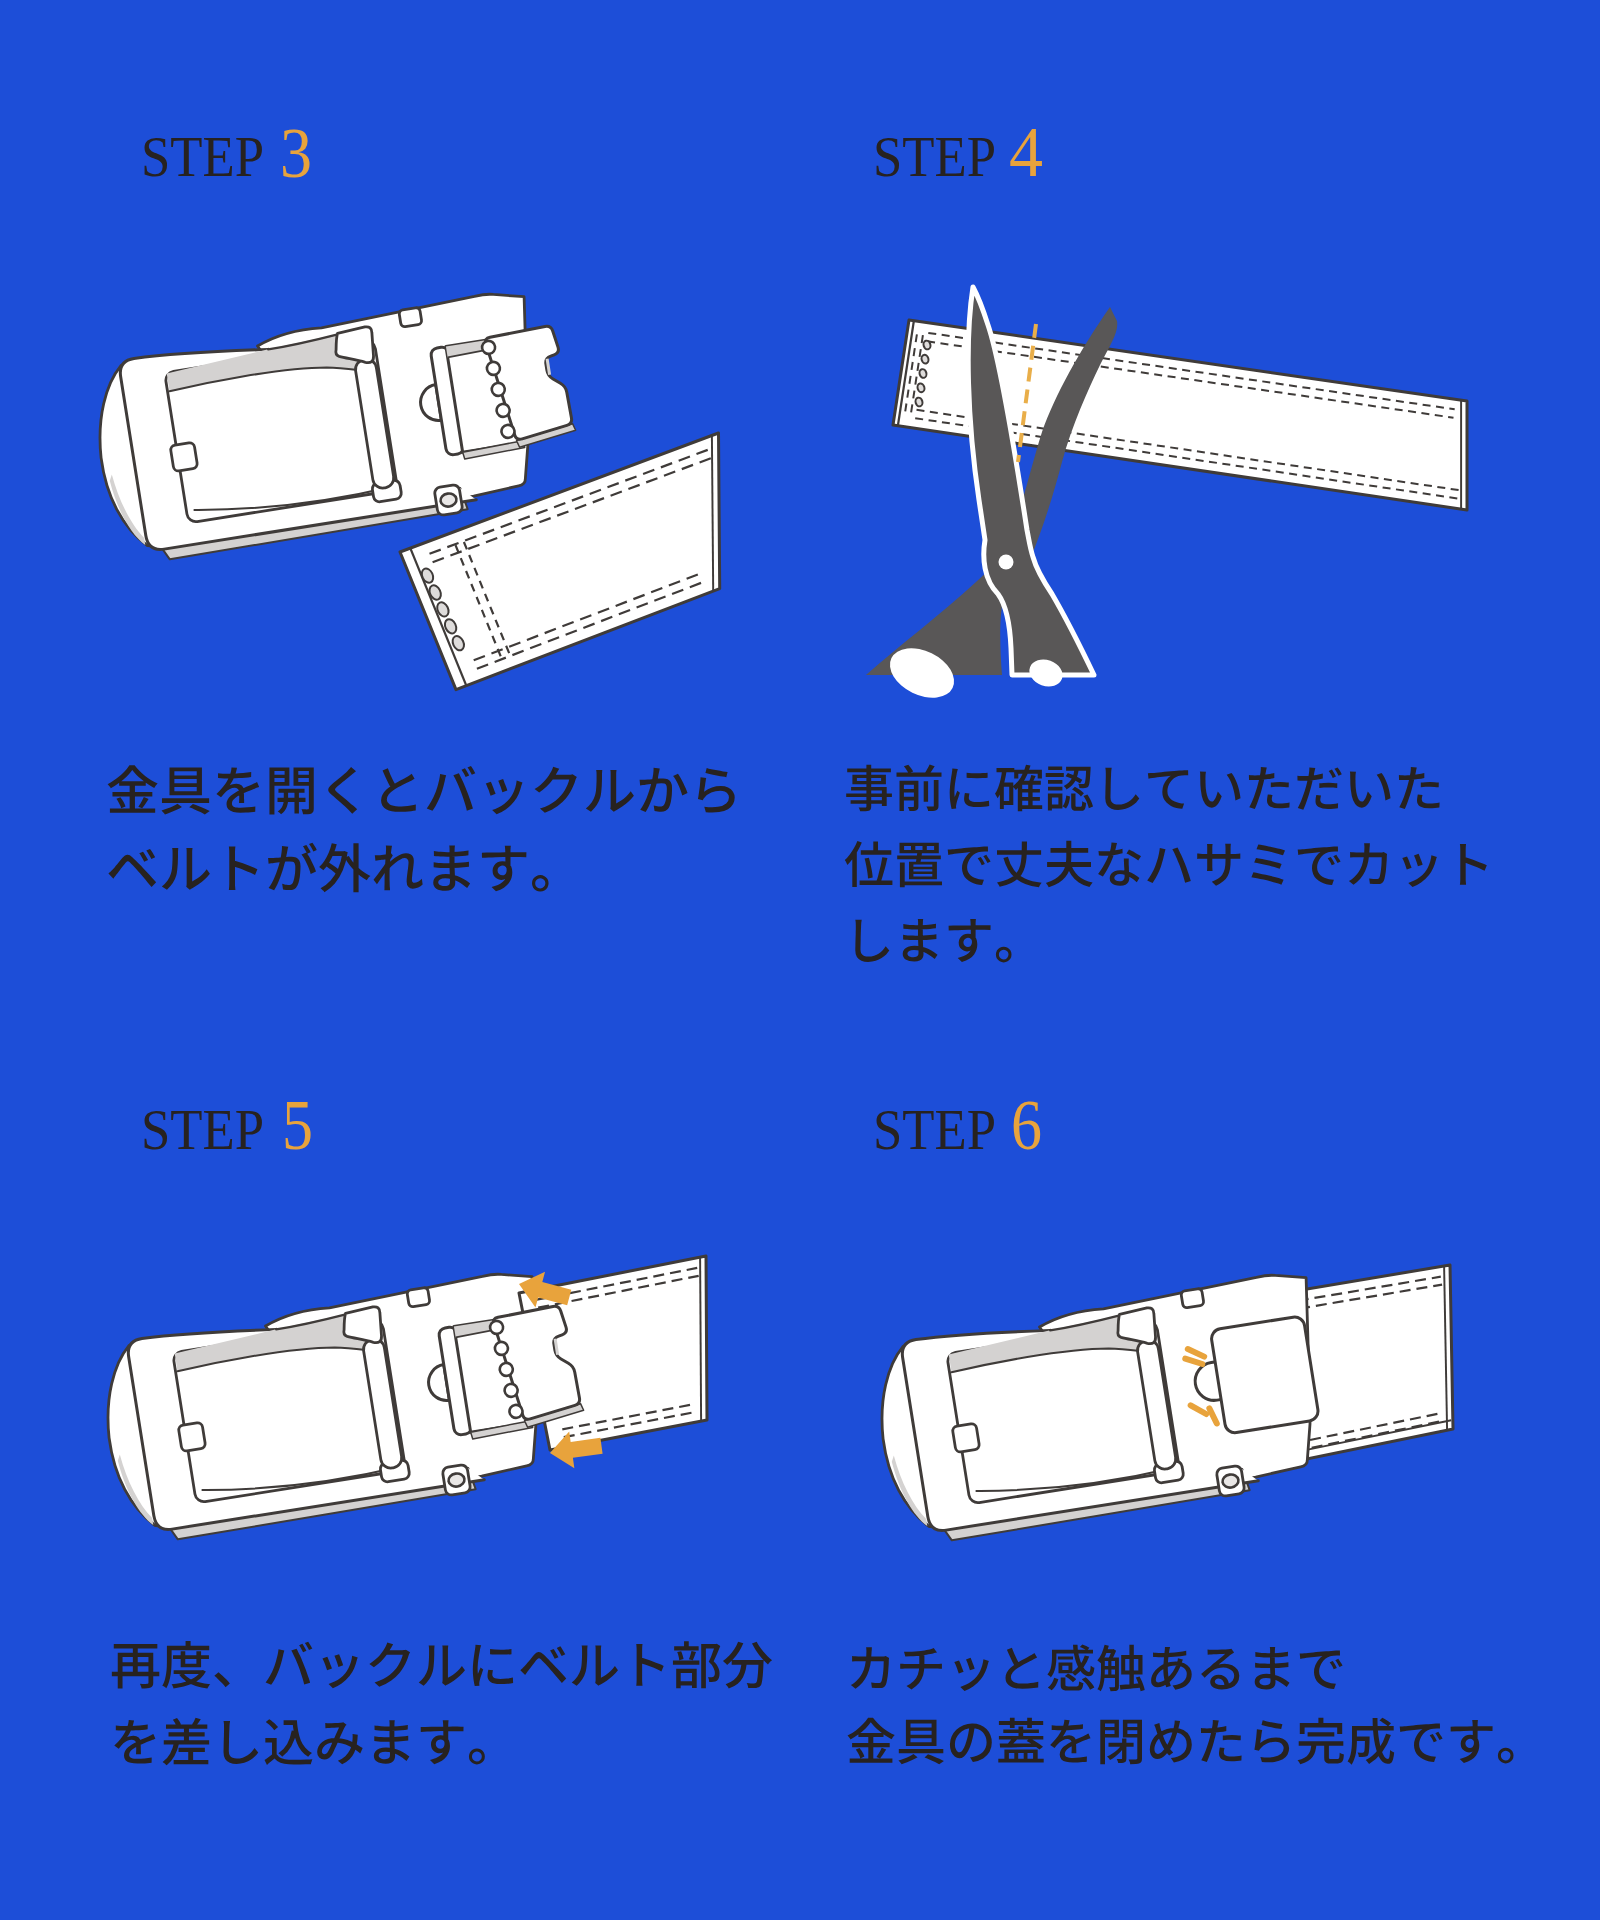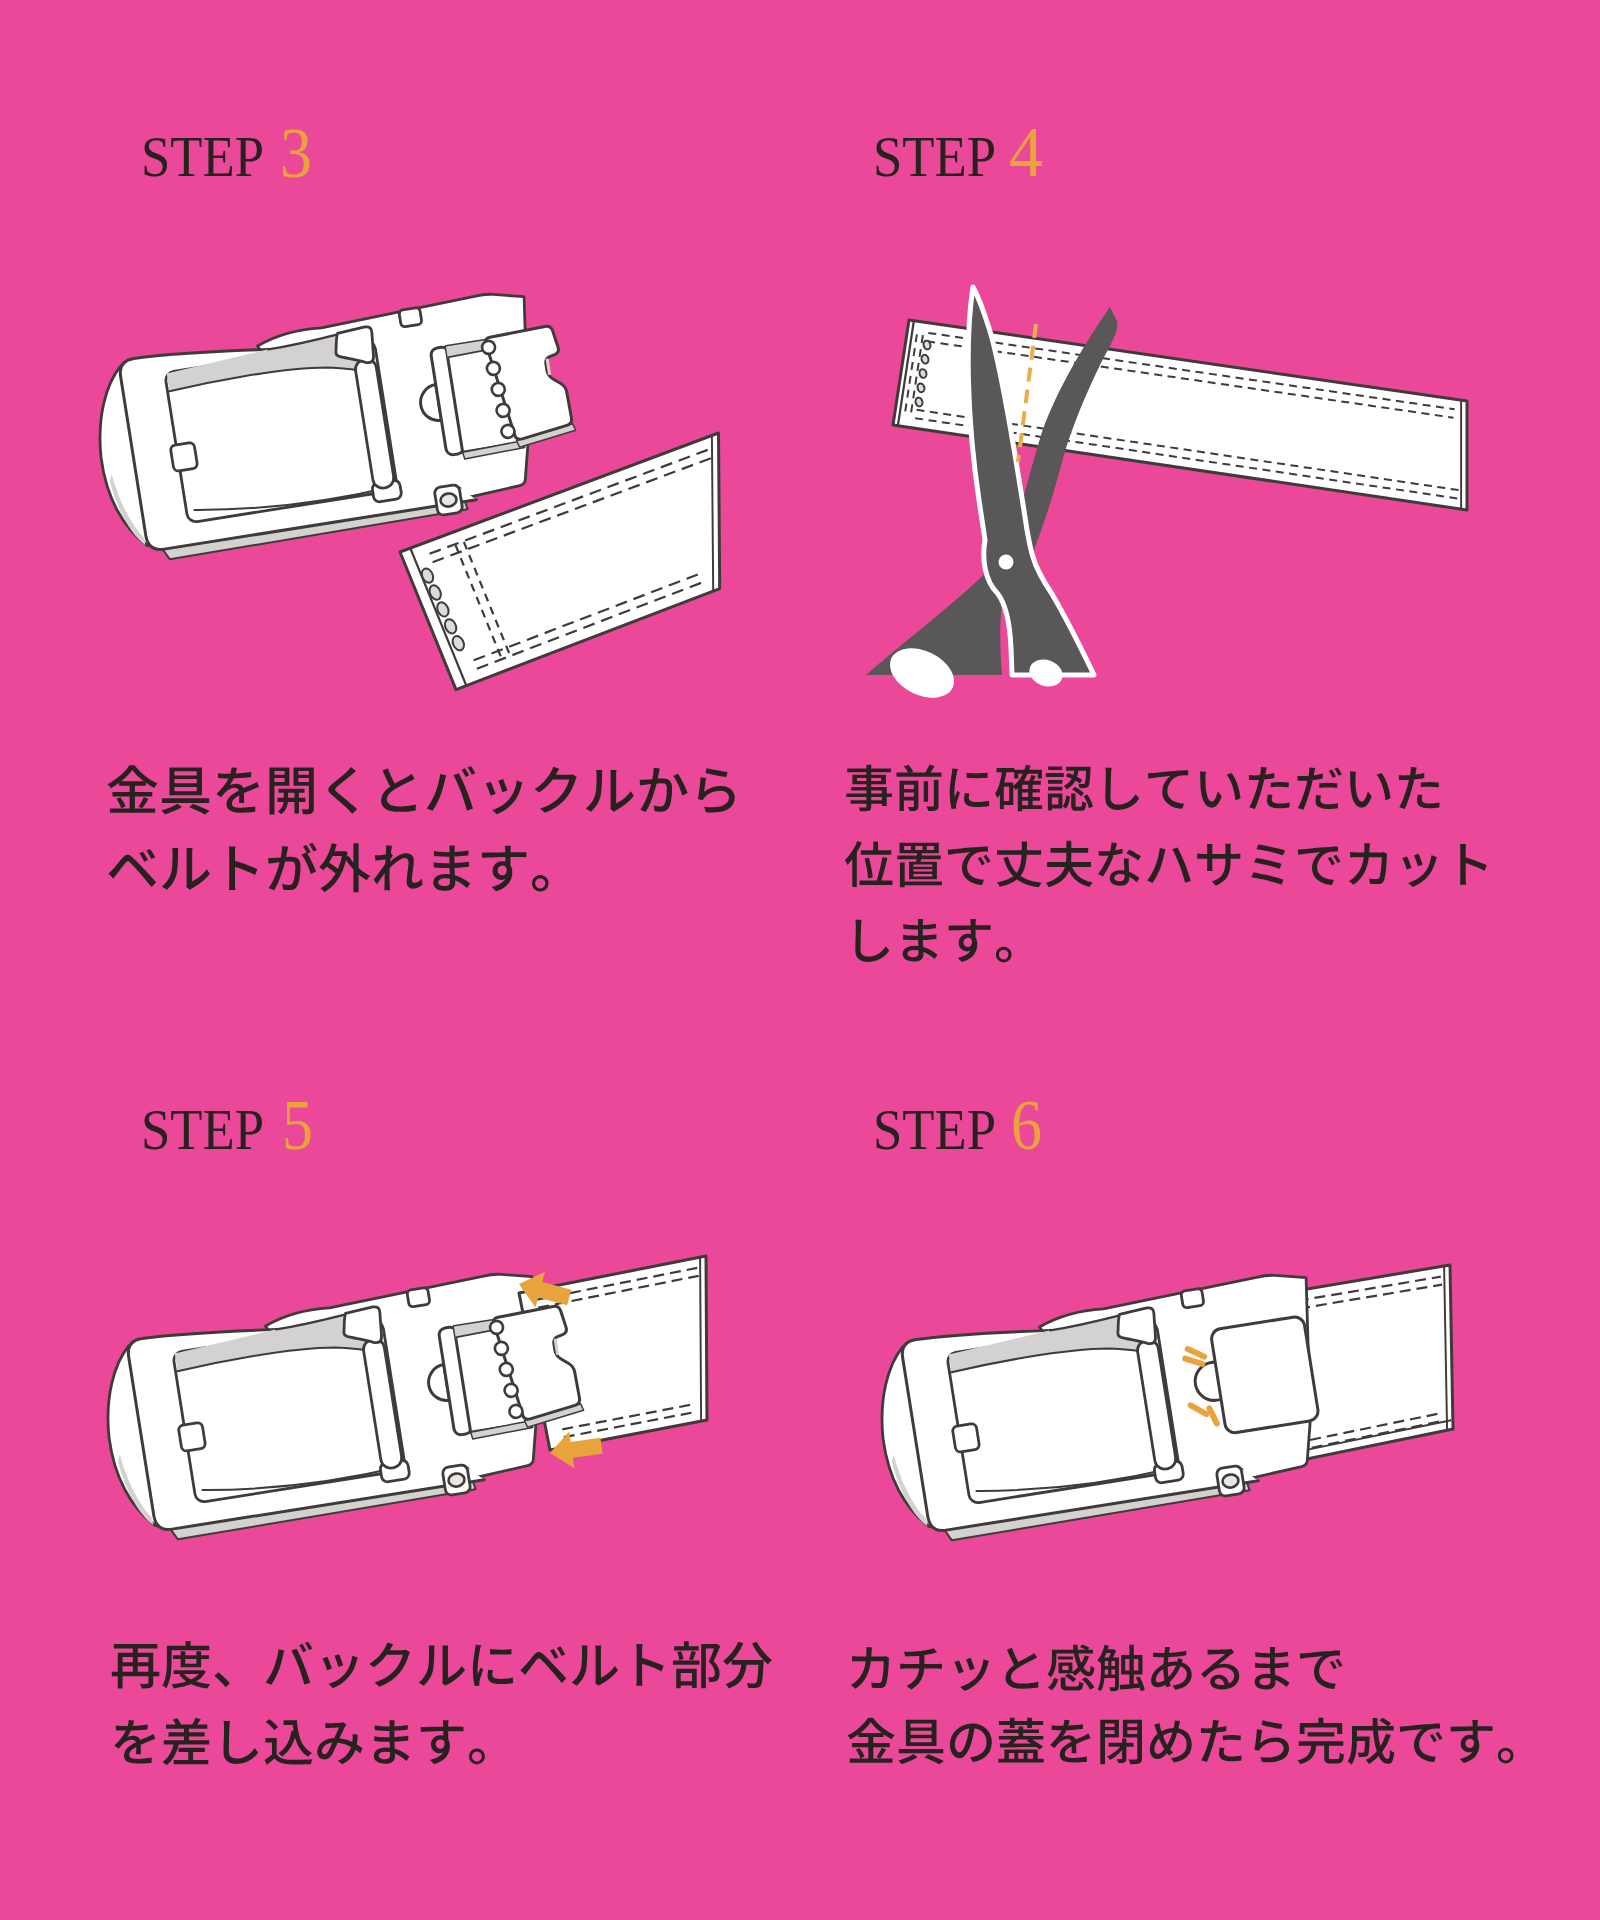--- a/index.html
+++ b/index.html
@@ -1,15 +1,15 @@
 <!DOCTYPE html>
 <html><head><meta charset="utf-8">
 <style>
 html,body{margin:0;padding:0;background:#fff;}
-#page{position:relative;width:1600px;height:1920px;background:#ec4899;overflow:hidden;font-family:"Liberation Sans",sans-serif;}
+#page{position:relative;width:1600px;height:1920px;background:#1d4ed8;overflow:hidden;font-family:"Liberation Sans",sans-serif;}
 svg{position:absolute;left:0;top:0;}
 </style></head>
 <body>
 <div id="page">
 <svg width="1600" height="1920" viewBox="0 0 1600 1920">
 <defs>
 
 <g id="buckBase" stroke-linejoin="round" stroke-linecap="round">
   <path d="M2,6 C-16,22 -30,54 -32,94 C-33,133 -22,166 0,188 L10,190 L10,4 Z" fill="#fff" stroke="#3f3b39" stroke-width="2.8"></path>
   <path d="M-24,112 C-21,140 -13,164 -2,180 L-2,187 C-14,175 -24,150 -27,118 Z" fill="#d4d2d1" stroke="none"></path>

